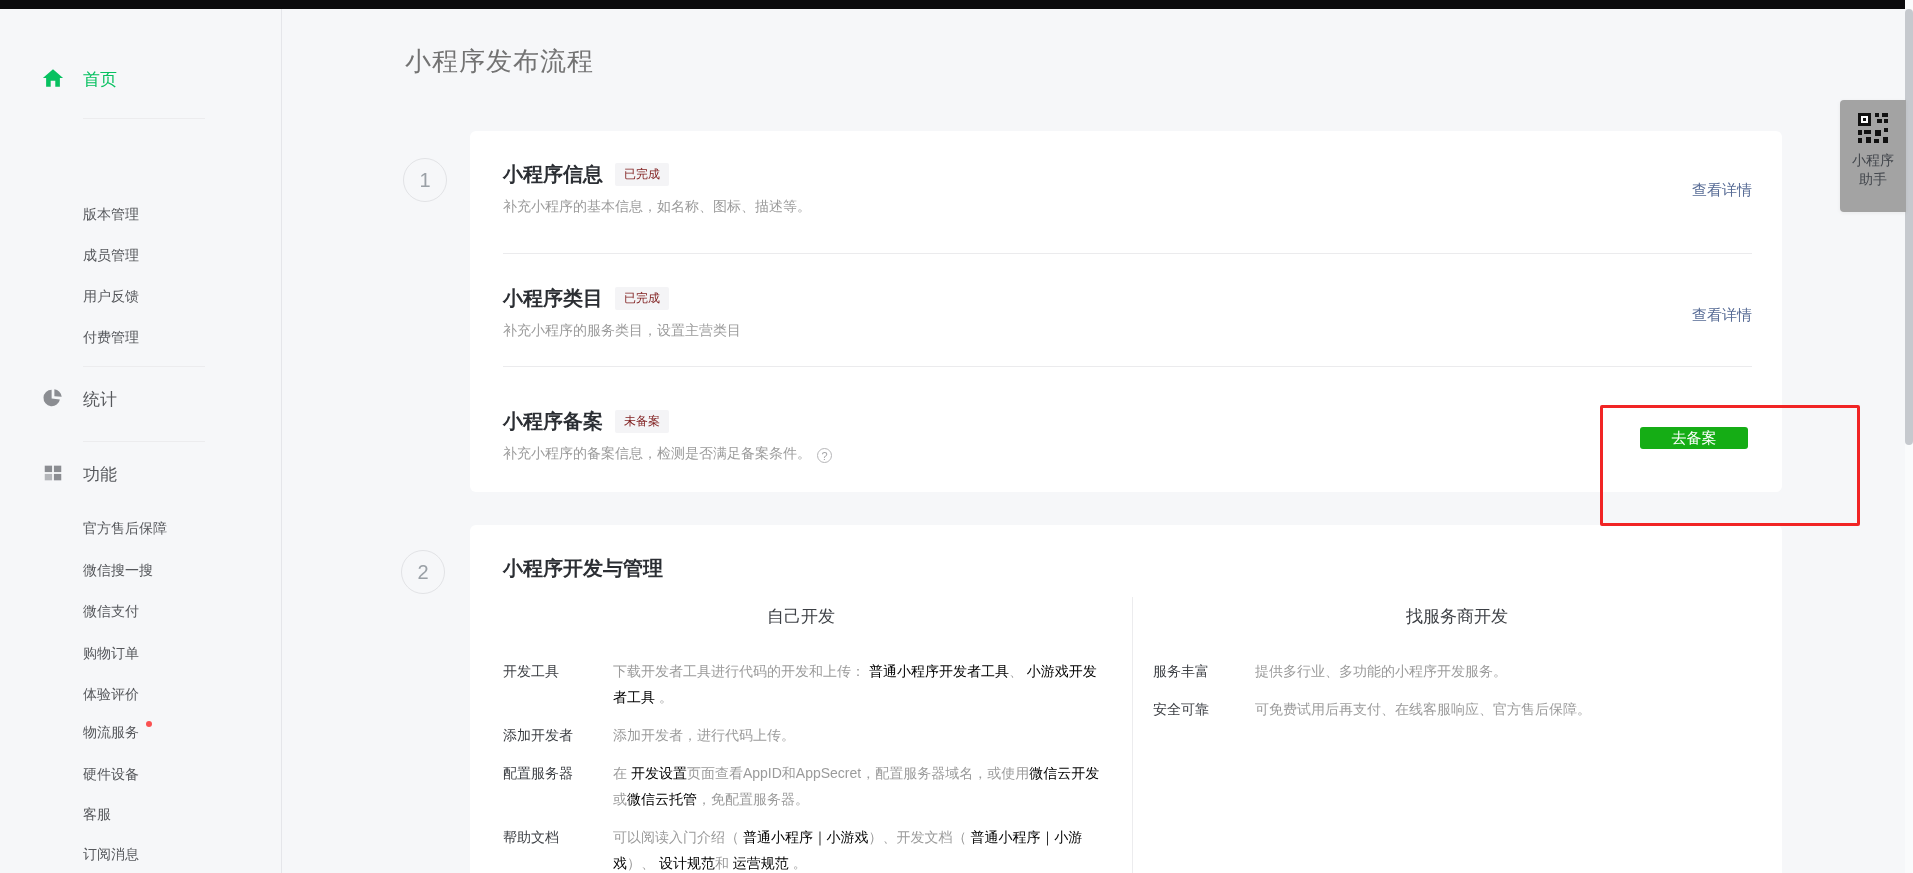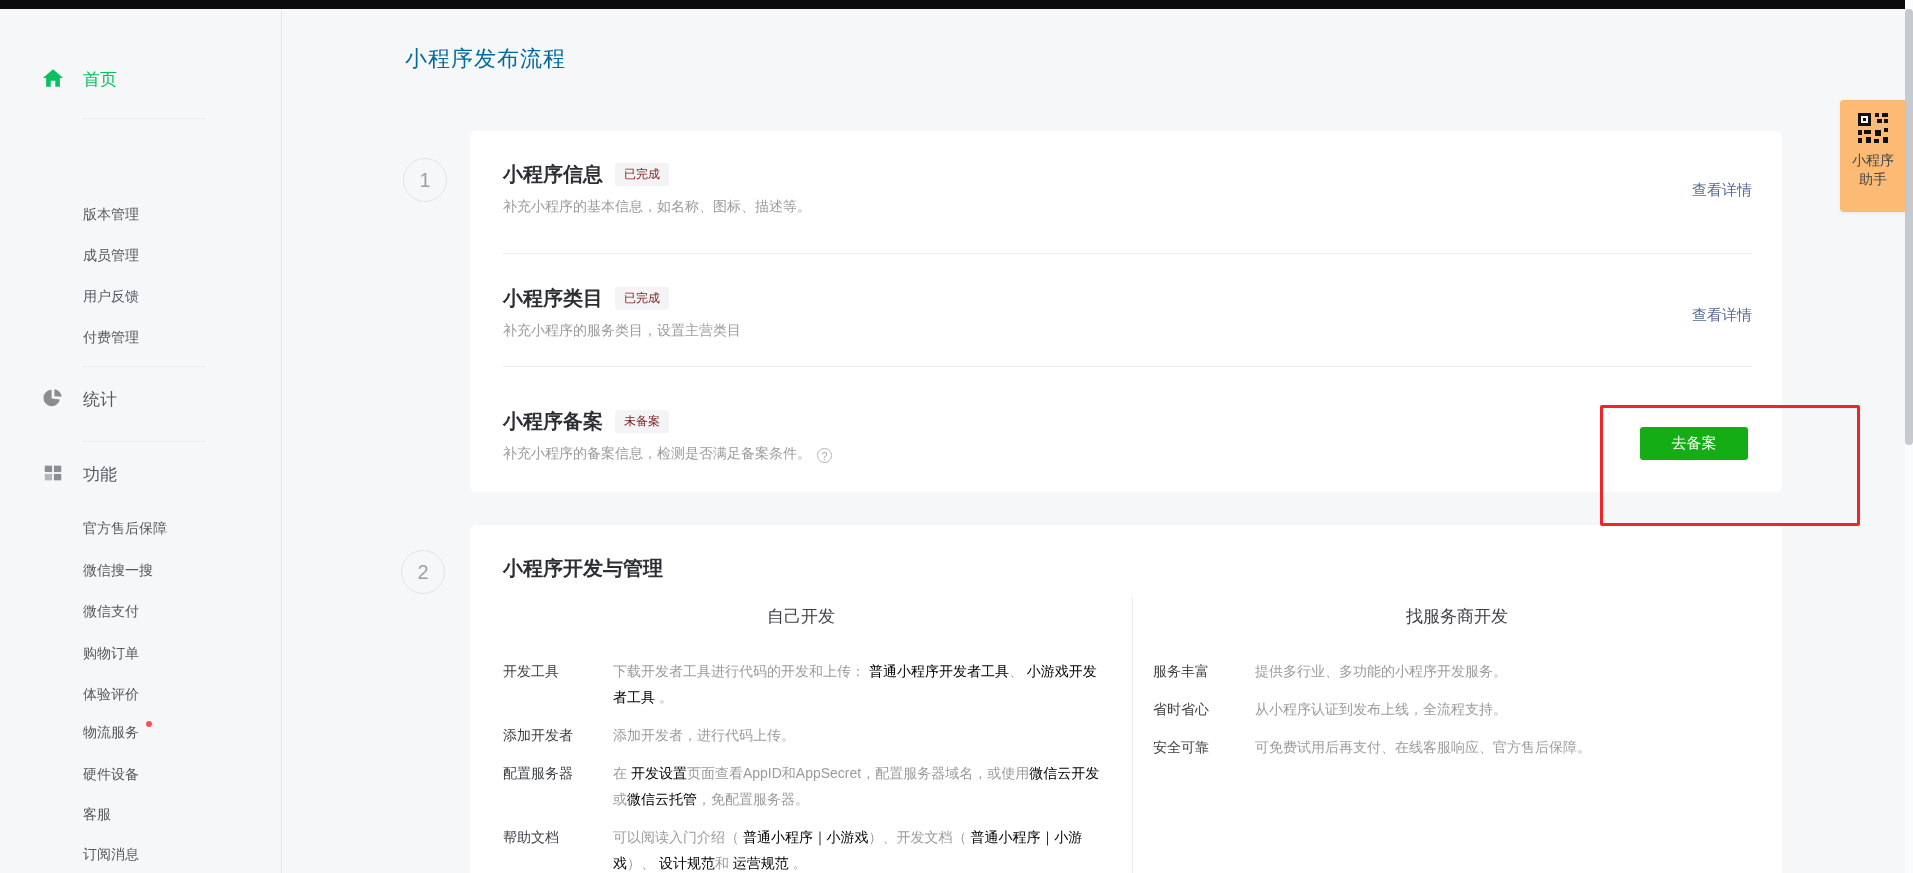--- a/index.html
+++ b/index.html
@@ -16,21 +16,21 @@
   .sidebar { position:absolute; left:0; top:9px; bottom:0; width:282px; border-right:1px solid #e5e6ea; }
   .side-item { position:absolute; left:0; width:100%; height:26px; cursor:pointer; }
   .side-icon { position:absolute; left:42px; top:1px; width:22px; height:22px; }
   .side-label { position:absolute; left:83px; top:2px; font-size:17px; color:#56585c; }
   .side-label.green { color:#07c160; }
   .side-sub { position:absolute; left:83px; height:18px; font-size:14px; color:#56585c; cursor:pointer; }
   .side-div { position:absolute; left:83px; width:122px; height:1px; background:#ececee; }
   .red-dot { position:absolute; left:67px; top:-3px; width:6px; height:6px; border-radius:50%; background:#fa5151; }
 
   
-  .page-title { position:absolute; left:405px; top:44px; font-size:22px; color:#0369a1; letter-spacing:1px; }
+  .page-title { position:absolute; left:405px; top:44px; font-size:26px; color:#737373; letter-spacing:1px; }
 
   .card { position:absolute; left:470px; width:1312px; background:#fff; border-radius:6px; }
   .card1 { top:131px; height:361px; }
   .card2 { top:525px; height:400px; }
 
   .step-circle { position:absolute; width:44px; height:44px; border:1px solid #e2e3e6; border-radius:50%;
     color:#9aa0a6; font-size:20px; text-align:center; line-height:42px; }
   .circ1 { left:403px; top:158px; }
   .circ2 { left:401px; top:550px; }
 
@@ -41,21 +41,21 @@
   .row-link { position:absolute; right:30px; font-size:15px; color:#576b95; cursor:pointer; }
   .hr { position:absolute; left:33px; right:30px; height:1px; background:#ebebed; }
 
   .r1t { top:30px; } .r1d { top:67px; } .r1l { top:50px; } .hr1 { top:122px; }
   .r2t { top:154px; } .r2d { top:191px; } .r2l { top:175px; } .hr2 { top:235px; }
   .r3t { top:277px; } .r3d { top:314px; }
 
   .help-circ { display:inline-block; width:15px; height:15px; margin-left:6px; border:1px solid #b6b6b8;
     border-radius:50%; color:#a5a5a7; font-size:11px; line-height:14px; text-align:center; vertical-align:-2px; cursor:pointer; }
 
-  .go-btn { position:absolute; left:1170px; top:296px; width:108px; height:33px; background:#15ad15;
+  .go-btn { position:absolute; left:1170px; top:296px; width:108px; height:22px; background:#15ad15;
     color:#fff; font-size:15px; border:none; border-radius:3px; cursor:pointer; }
 
   .annot-rect { position:absolute; left:1600px; top:405px; width:260px; height:121px;
     border:3px solid #f12525; border-radius:2px; z-index:6; pointer-events:none; }
 
   
   .step2-title { position:absolute; left:33px; top:30px; font-size:20px; font-weight:bold; color:#2b2e33; }
   .col-header { position:absolute; top:80px; font-size:17px; color:#3c3f44; }
   .col-header.left  { left:0;  width:662px; text-align:center; }
   .col-header.right { left:662px; width:650px; text-align:center; }
@@ -64,21 +64,21 @@
   .dev-rows { position:absolute; left:33px; top:133px; width:600px; }
   .svc-rows { position:absolute; left:683px; top:133px; width:610px; }
   .dev-row { display:flex; margin-bottom:12px; line-height:26px; font-size:14px; }
   .dev-label { width:110px; flex:none; color:#3c3f44; font-weight:500; }
   .dev-text { width:497px; color:#9b9b9b; }
   .svc-row .dev-label { width:102px; }
   .svc-row .dev-text { width:500px; }
   .lnk { color:#000000; cursor:pointer; }
 
   
-  .assistant { position:absolute; left:1840px; top:100px; width:66px; height:112px; background:#fdba74;
+  .assistant { position:absolute; left:1840px; top:100px; width:66px; height:112px; background:#a3a3a3;
     border-radius:4px 0 0 4px; box-shadow:0 1px 4px rgba(0,0,0,0.06); text-align:center; cursor:pointer; z-index:7; }
   .assistant .qr { margin:13px auto 8px; display:block; }
   .assistant .a-line { font-size:14px; line-height:19px; color:#42464c; }
 
   
   .scroll-track { position:absolute; right:0; top:0; width:8px; height:100%; background:#fafbfc; }
   .scroll-thumb { position:absolute; right:0; top:9px; width:8px; height:436px; background:#c6c9ce; border-radius:4px; cursor:pointer; }
 </style>
 </head>
 <body>
@@ -199,24 +199,20 @@
       <div class="dev-row">
         <div class="dev-label">帮助文档</div>
         <div class="dev-text"><span>可以阅读入门介绍（ </span><span class="lnk">普通小程序</span><span class="lnk">｜</span><span class="lnk">小游戏</span><span>）、开发文档（ </span><span class="lnk">普通小程序</span><span class="lnk">｜</span><span class="lnk">小游戏</span><span>）、 </span><span class="lnk">设计规范</span><span>和 </span><span class="lnk">运营规范</span><span> 。</span></div>
       </div>
     </div>
 
     <div class="svc-rows">
       <div class="dev-row svc-row">
         <div class="dev-label">服务丰富</div>
         <div class="dev-text">提供多行业、多功能的小程序开发服务。</div>
-      </div>
-      <div class="dev-row svc-row">
-        <div class="dev-label">省时省心</div>
-        <div class="dev-text">从小程序认证到发布上线，全流程支持。</div>
       </div>
       <div class="dev-row svc-row">
         <div class="dev-label">安全可靠</div>
         <div class="dev-text">可免费试用后再支付、在线客服响应、官方售后保障。</div>
       </div>
     </div>
   </div>
 
   <div class="assistant">
     <svg class="qr" width="30" height="30" viewBox="0 0 30 30">

